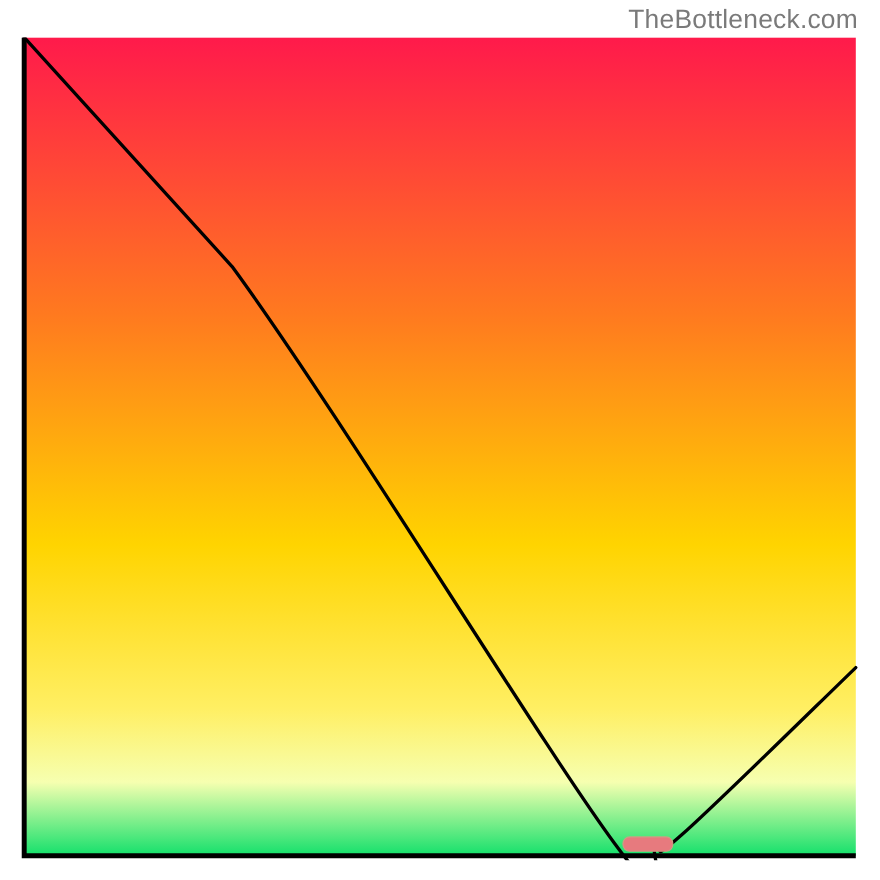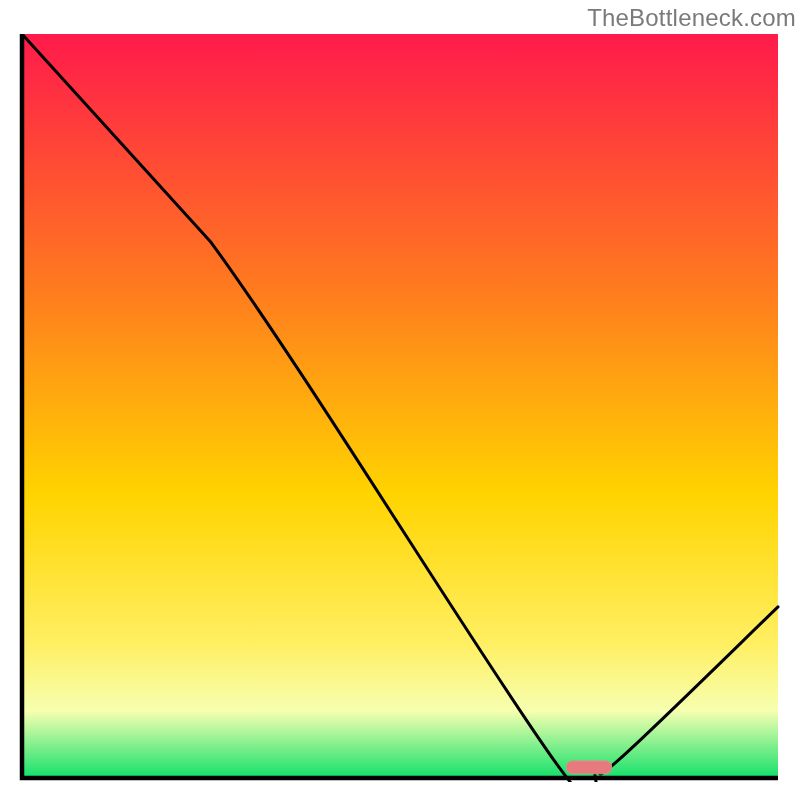--- a/index.html
+++ b/index.html
@@ -6,21 +6,21 @@
   html, body { width: 800px; height: 800px; overflow: hidden; background: #fff; }
   .stage {
     position: relative;
     width: 800px;
     height: 800px;
     background: #fff;
   }
   .watermark {
     position: absolute;
     top: 4px;
-    right: 4px;
+    right: 20px;
     font-family: Arial, Helvetica, sans-serif;
     font-size: 24px;
     color: #7a7a7a;
     letter-spacing: 0.2px;
     user-select: none;
   }
   .plot {
     position: absolute;
     left: 18px;
     top: 34px;

